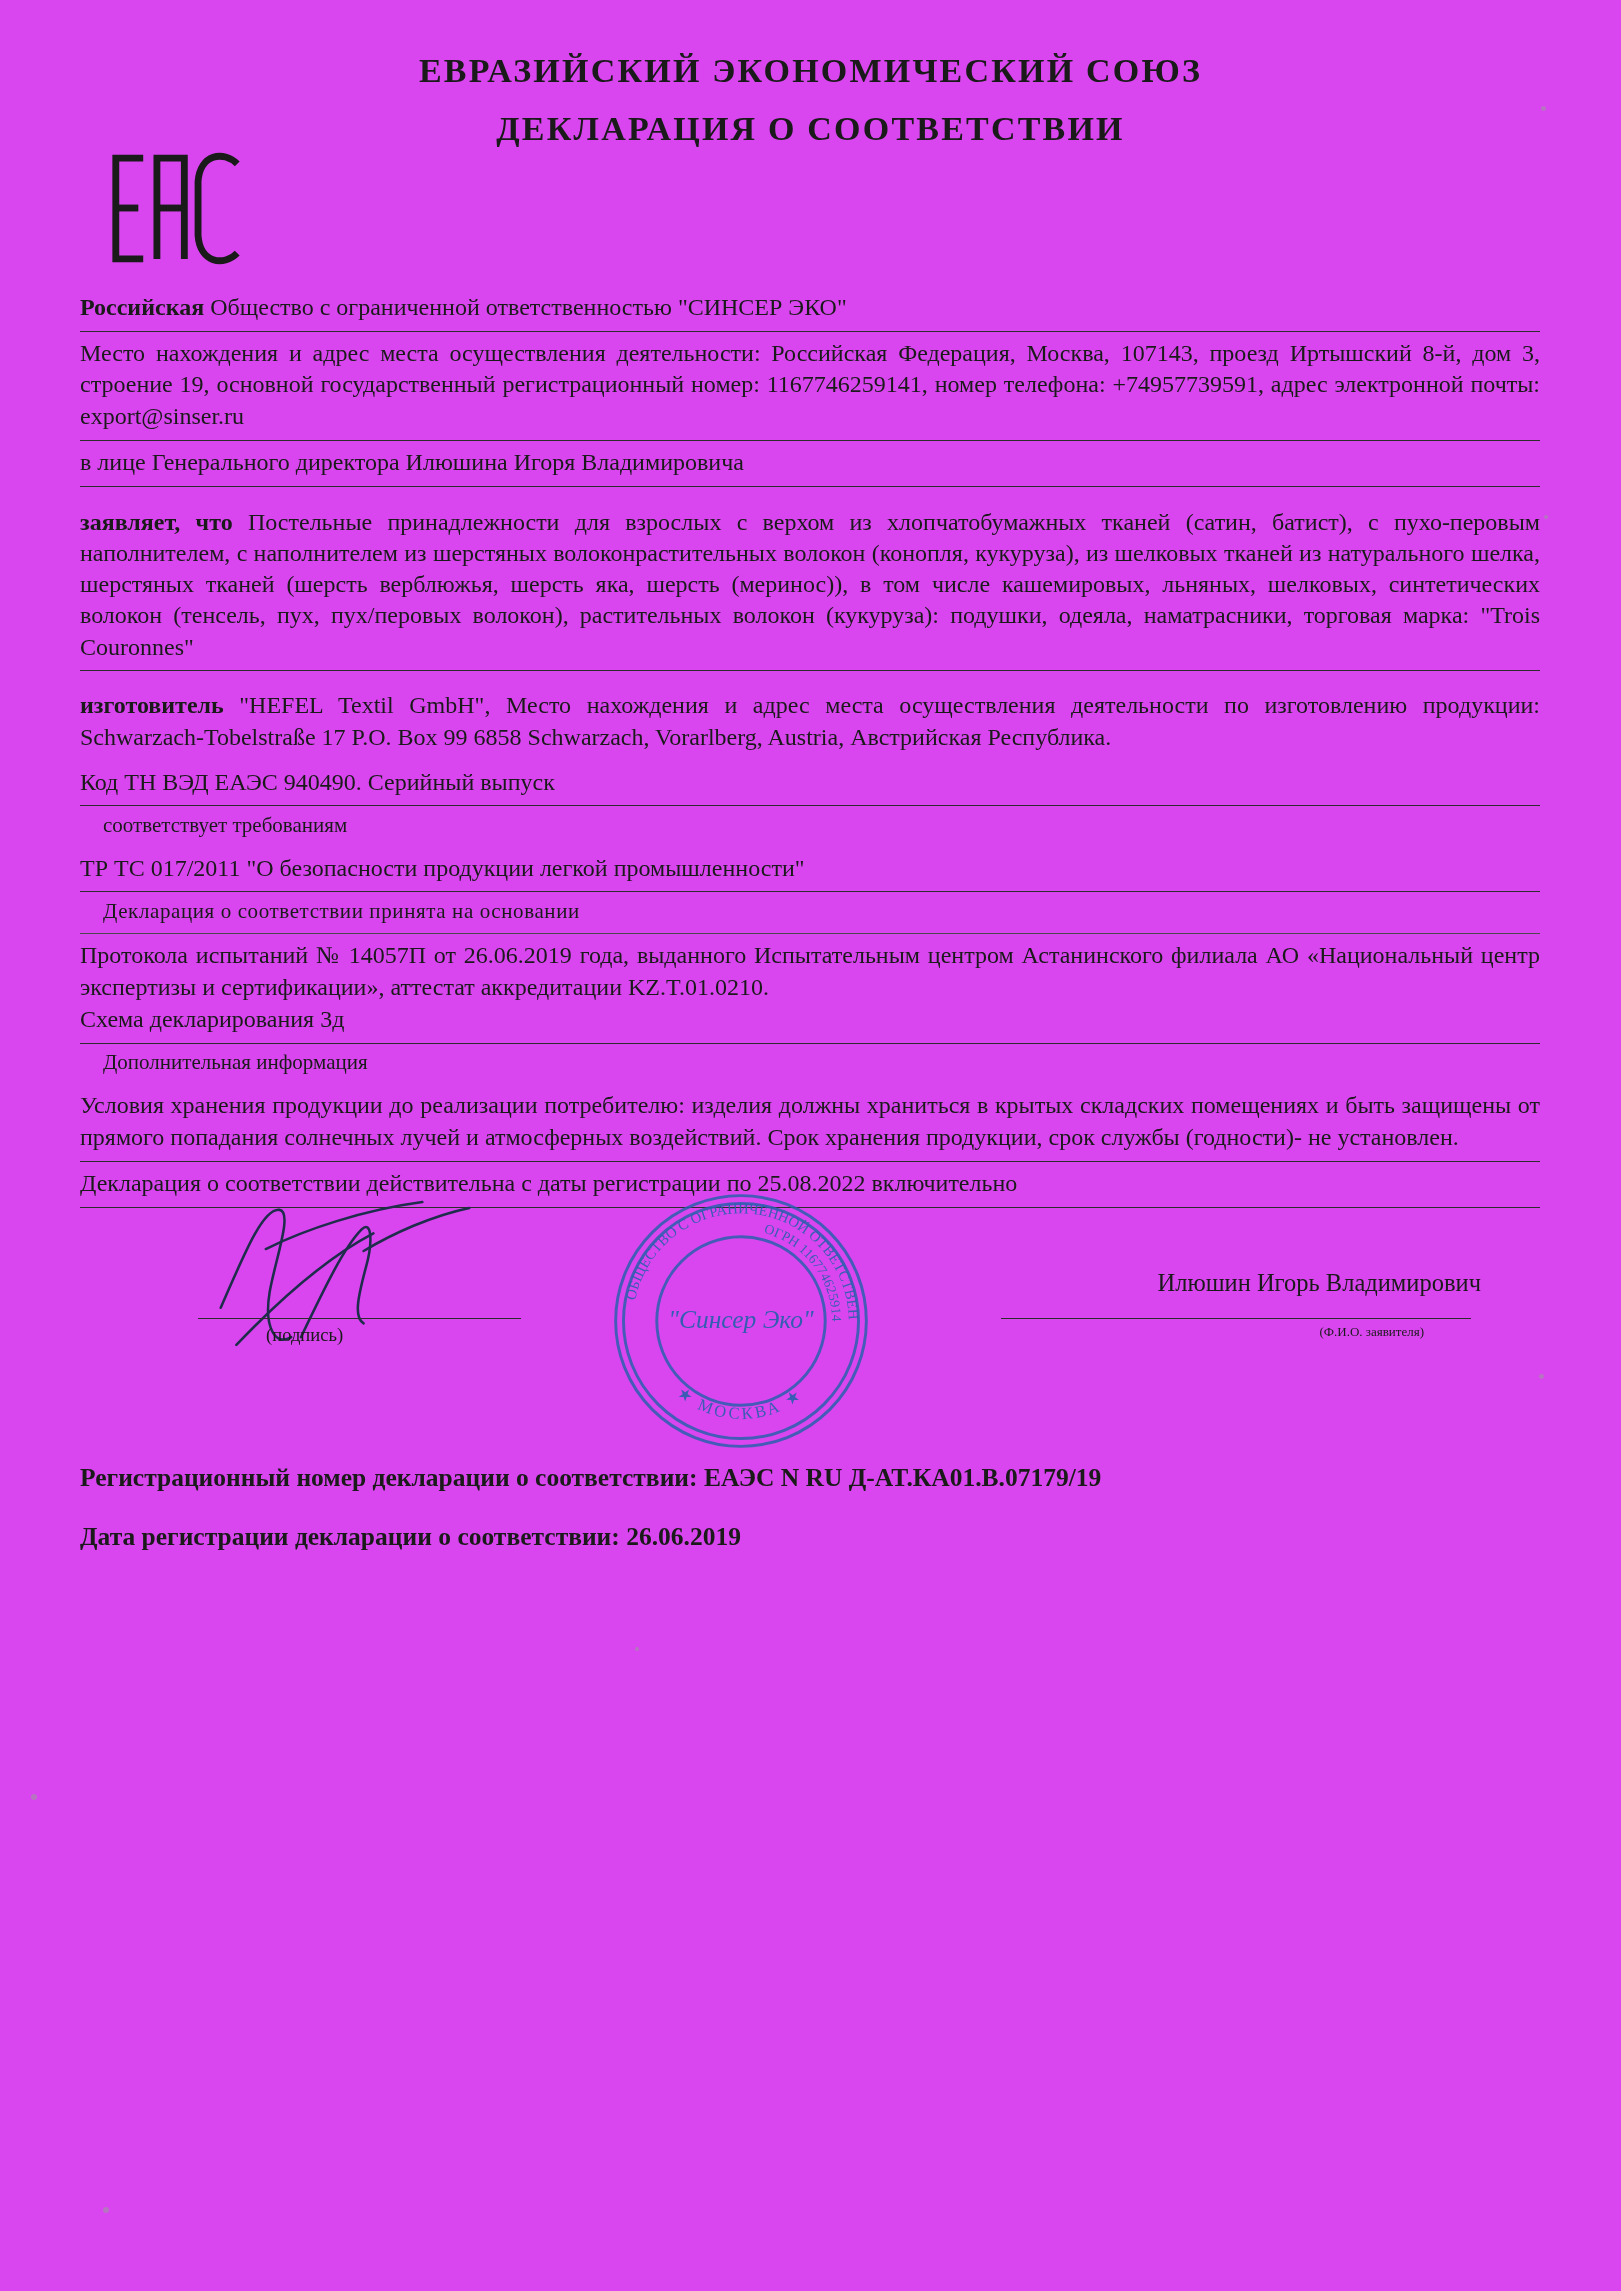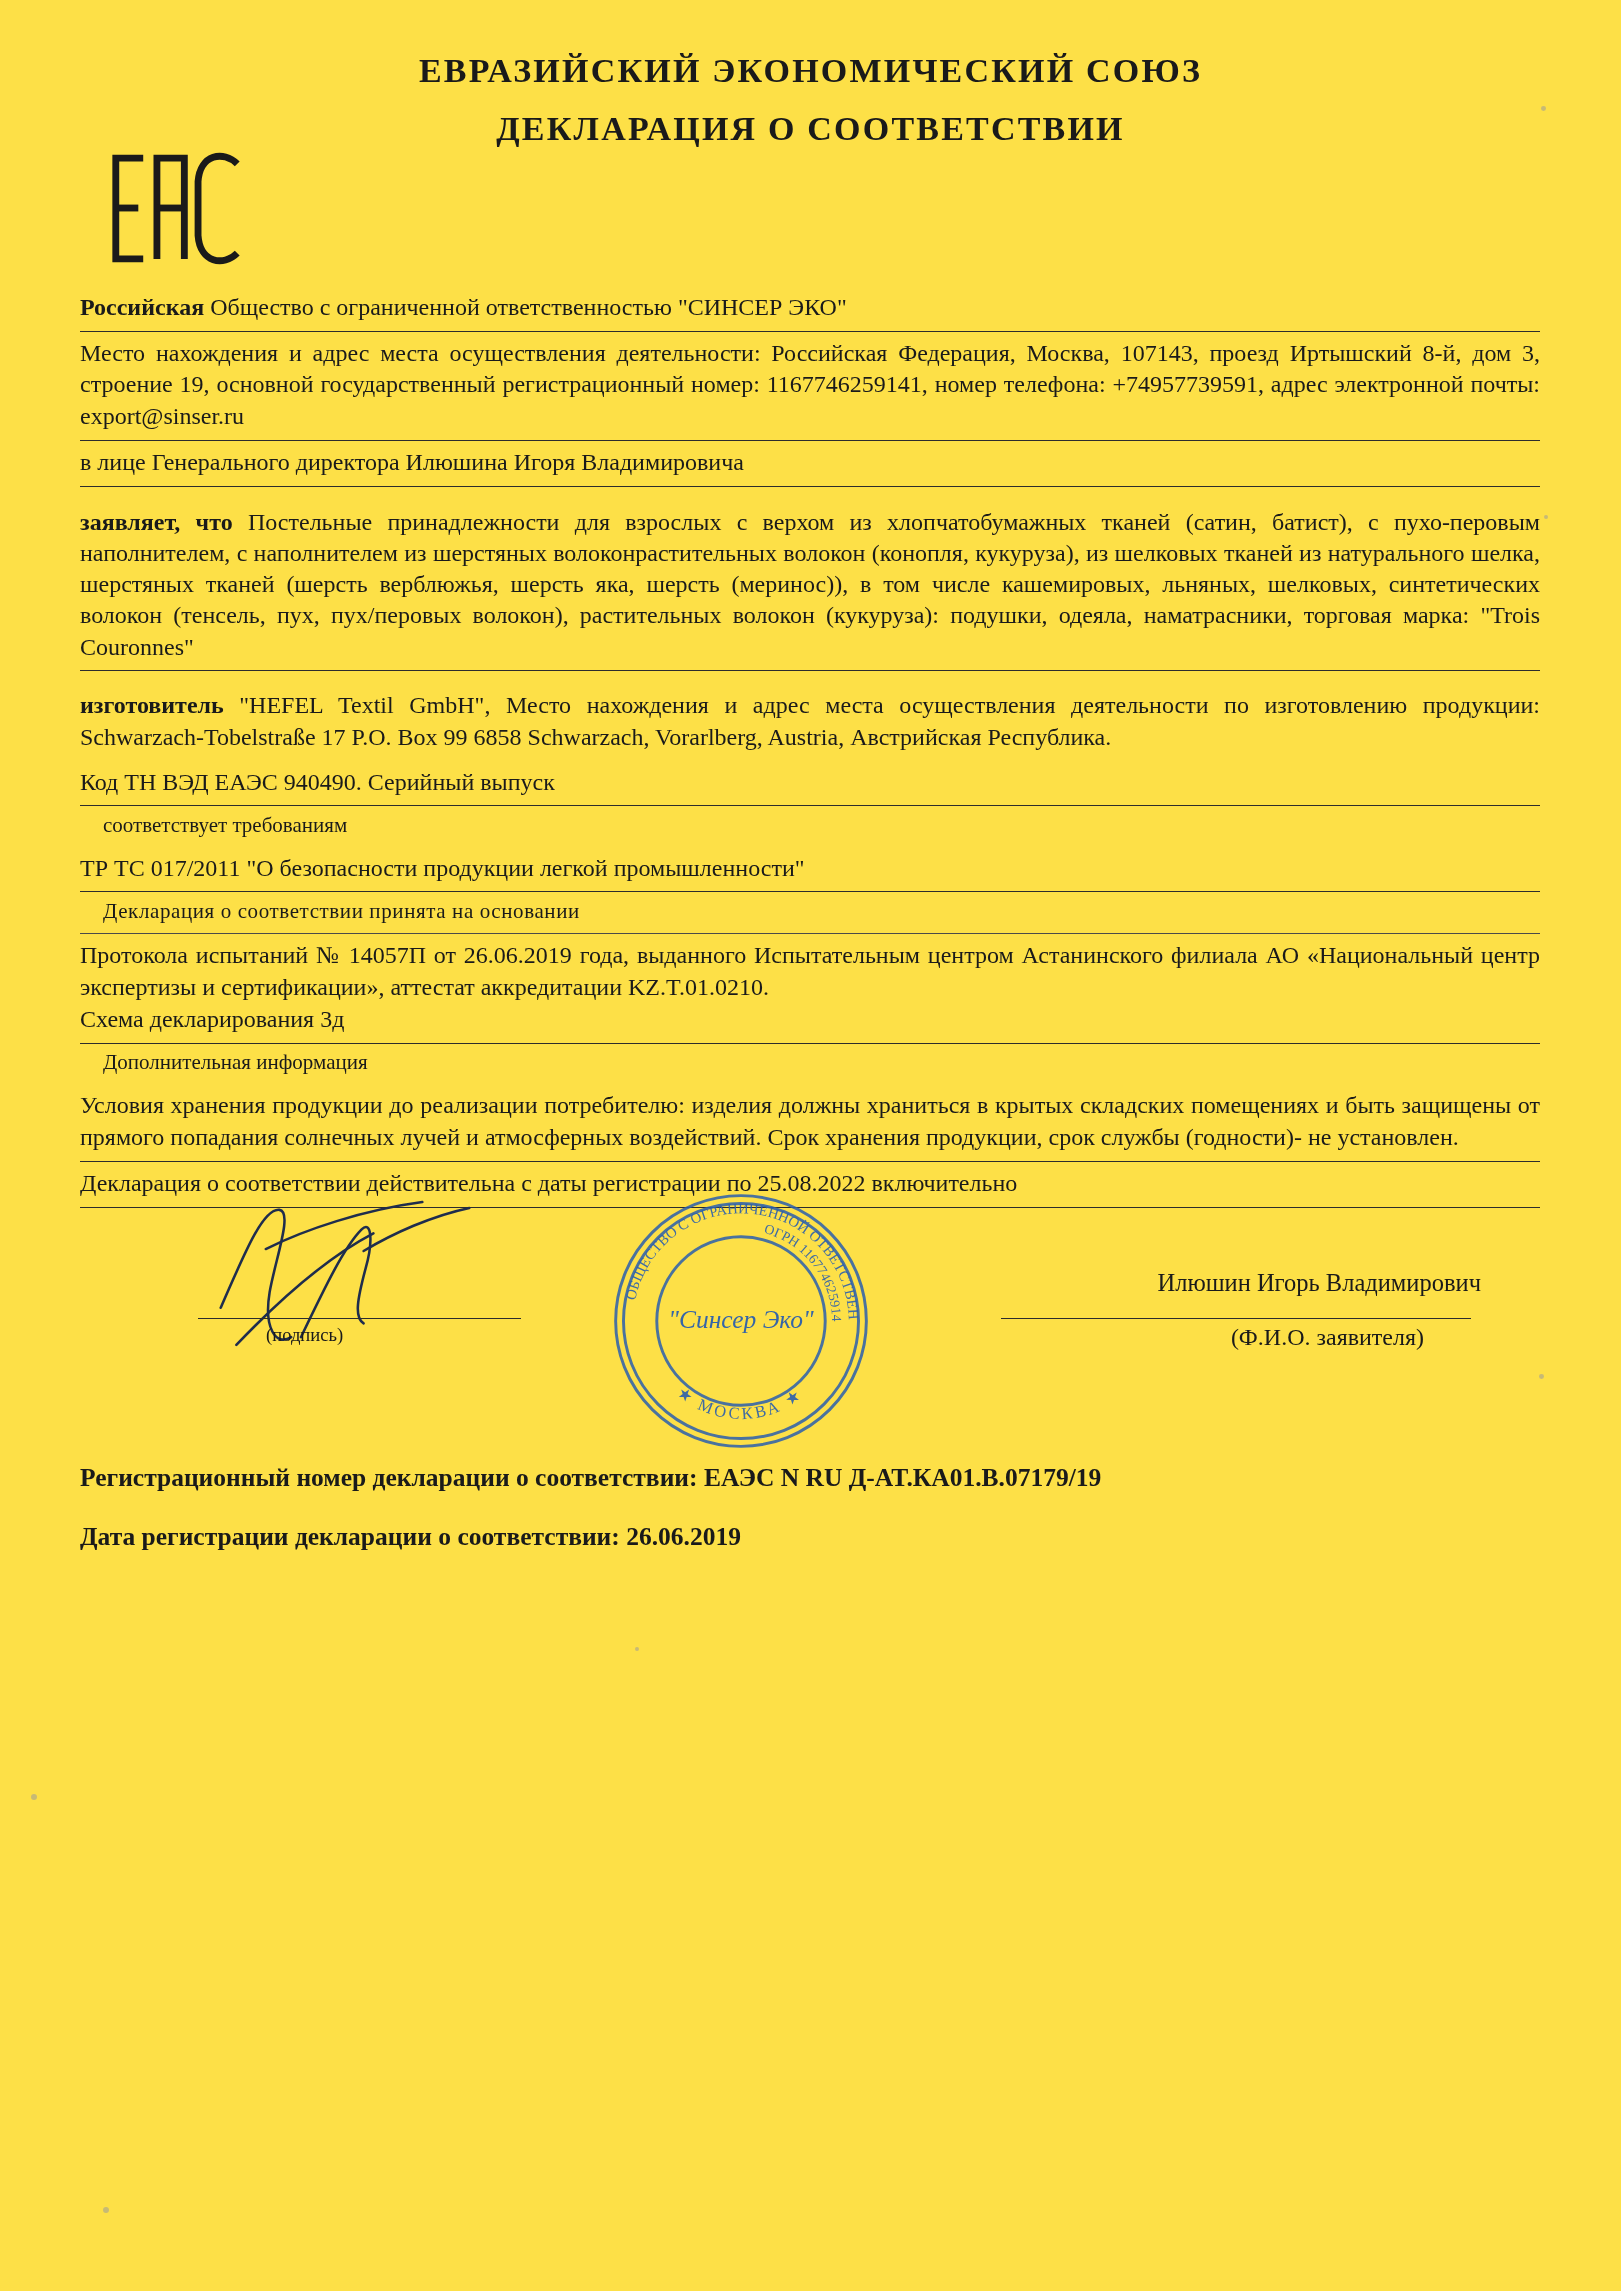--- a/index.html
+++ b/index.html
@@ -14,21 +14,21 @@
     font-family: "Liberation Serif", serif;
     color: #1a1a1a;
     overflow: hidden;
   }
 
   .page {
     position: absolute;
     left: 0; top: 0;
     width: 1621px;
     height: 2292px;
-    background: #fde047;
+    background: #d946ef;
   }
 
   
   .header {
     text-align: center;
     padding-top: 51px;
   }
   .header .line1 {
     font-size: 34px;
     font-weight: bold;
@@ -104,21 +104,21 @@
   .sig-caption-left {
     position: absolute;
     left: 186px;
     top: 116px;
     font-size: 18.6px;
   }
   .sig-caption-right {
     position: absolute;
     right: 116px;
     top: 116px;
-    font-size: 24px;
+    font-size: 13px;
   }
   .sig-line-left {
     position: absolute;
     left: 118px;
     top: 110px;
     width: 323px;
     border-bottom: 1.4px solid #2c2c2c;
   }
   .sig-line-right {
     position: absolute;

